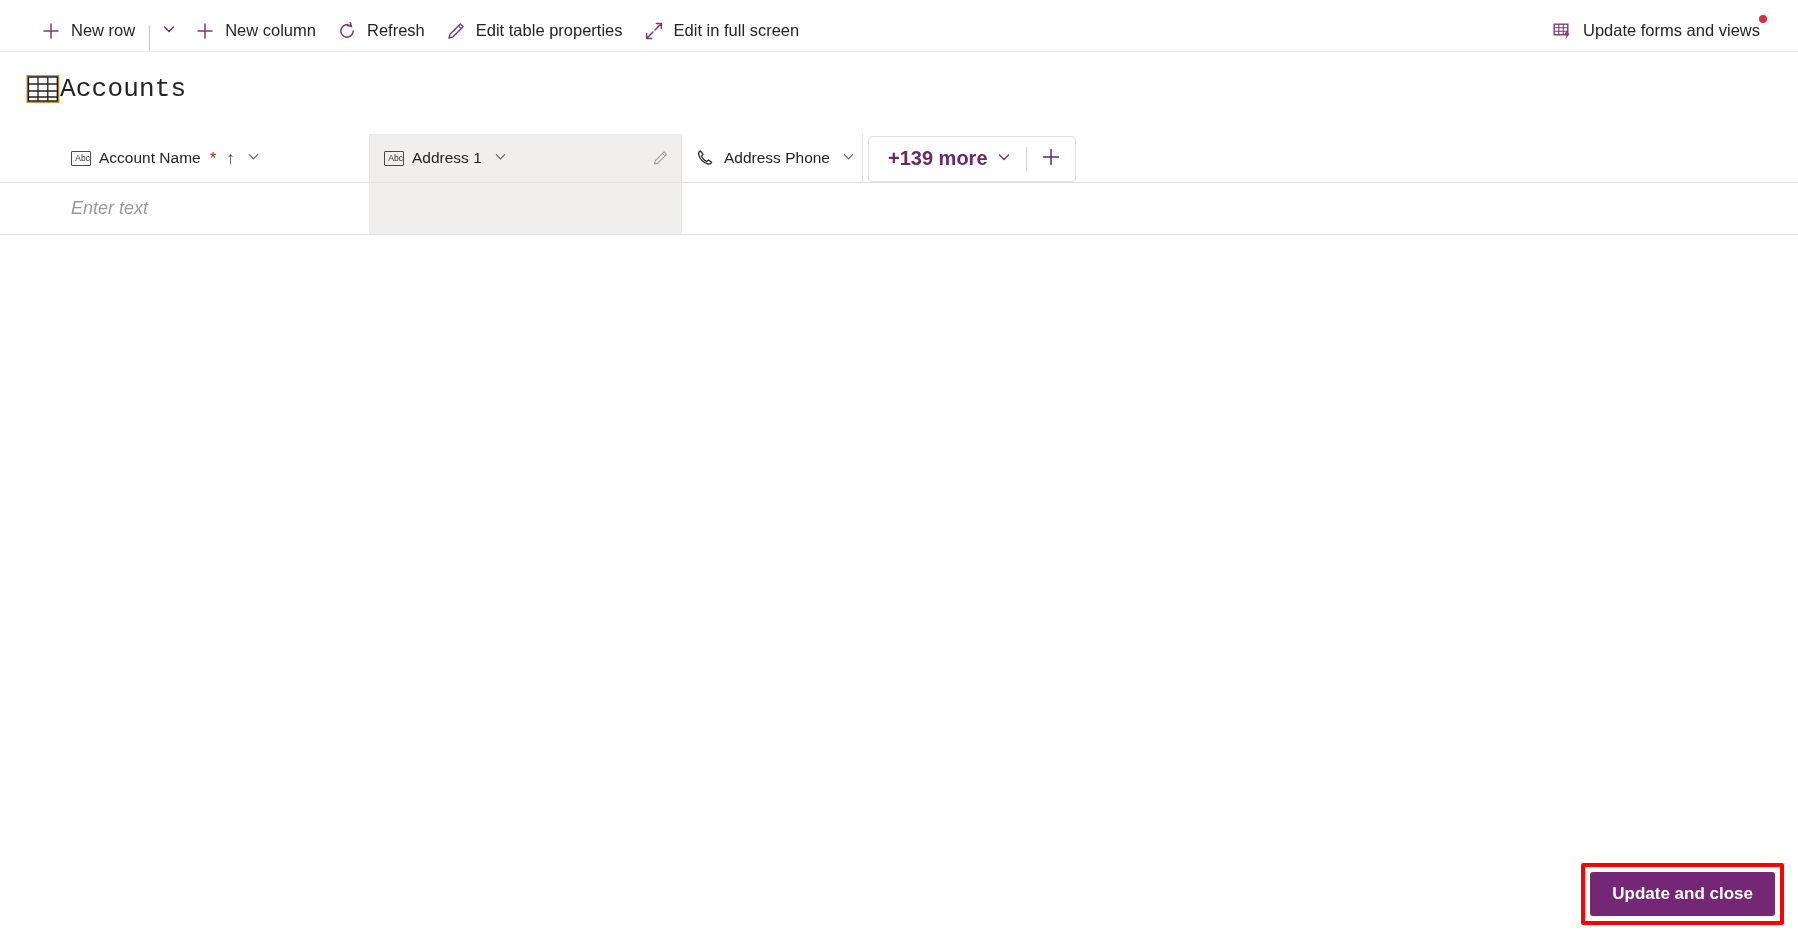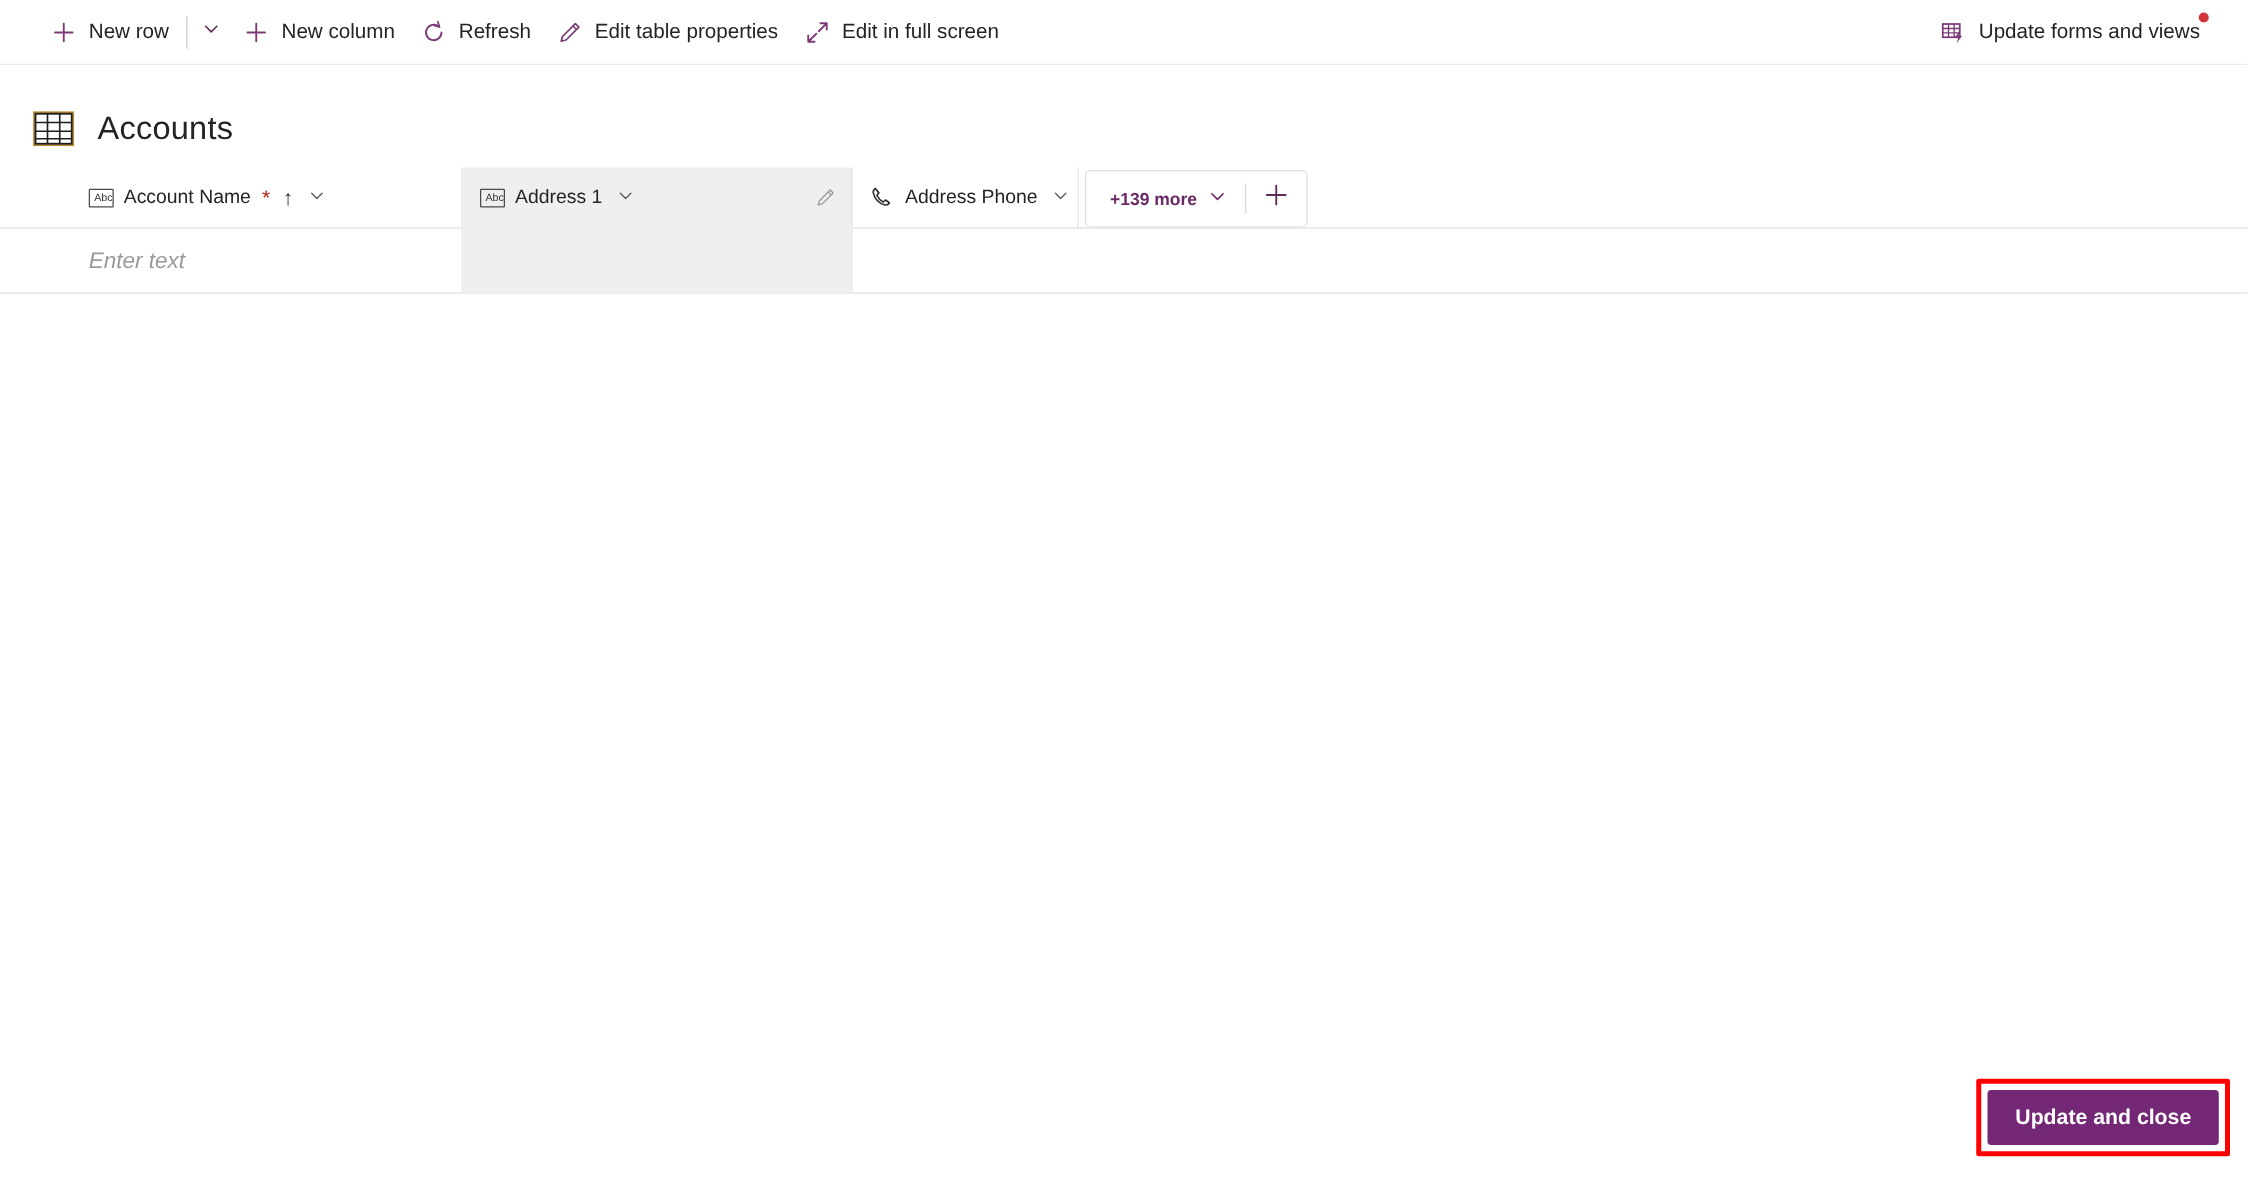--- a/index.html
+++ b/index.html
@@ -39,21 +39,21 @@
     background: transparent;
     border: none;
   }
   .close-btn svg { display:block; }
 
   
   .commandbar {
     position: relative;
     height: 52px;
     display: flex;
-    align-items: center;
+    align-items: flex-end;
     padding: 0 22px 0 30px;
     border-bottom: 1px solid #ebebeb;
   }
   .cmd {
     display: flex;
     align-items: center;
     gap: 9px;
     height: 40px;
     padding: 0 10px;
     cursor: pointer;
@@ -80,24 +80,24 @@
     position: absolute;
     top: 4px; right: 3px;
     width: 8px; height: 8px;
     border-radius: 50%;
     background: #d13438;
   }
 
   
   .entity-head {
     display: flex;
-    align-items: flex-end;
-    gap: 18px;
+    align-items: flex-start;
     padding: 22px 0 0 26px;
     height: 66px;
+    font-family: Liberation Mono, monospace;
   }
   .entity-icon { width: 34px; height: 30px; display:block; }
   .entity-name {
     font-size: 26px;
     color: #242424;
     font-weight: 400;
     letter-spacing: 0.2px;
   }
 
   
@@ -169,21 +169,21 @@
     height: 46px;
     border: 1px solid #e0e0e0;
     border-radius: 4px;
     background: #fff;
   }
   .more-btn {
     display: flex; align-items: center; gap: 9px;
     padding: 0 15px 0 19px;
     height: 28px;
     color: #6b2a67;
-    font-size: 14px;
+    font-size: 20px;
     font-weight: 600;
     cursor: pointer;
     white-space: nowrap;
   }
   .more-btn .chev { font-weight: 400; font-size: 13px; color:#6b2a67; }
   .more-div { width: 1px; height: 24px; background: #d8d8d8; }
   .add-col-btn {
     display:flex; align-items:center; justify-content:center;
     width: 48px; height: 44px;
     color: #5d2b59;

